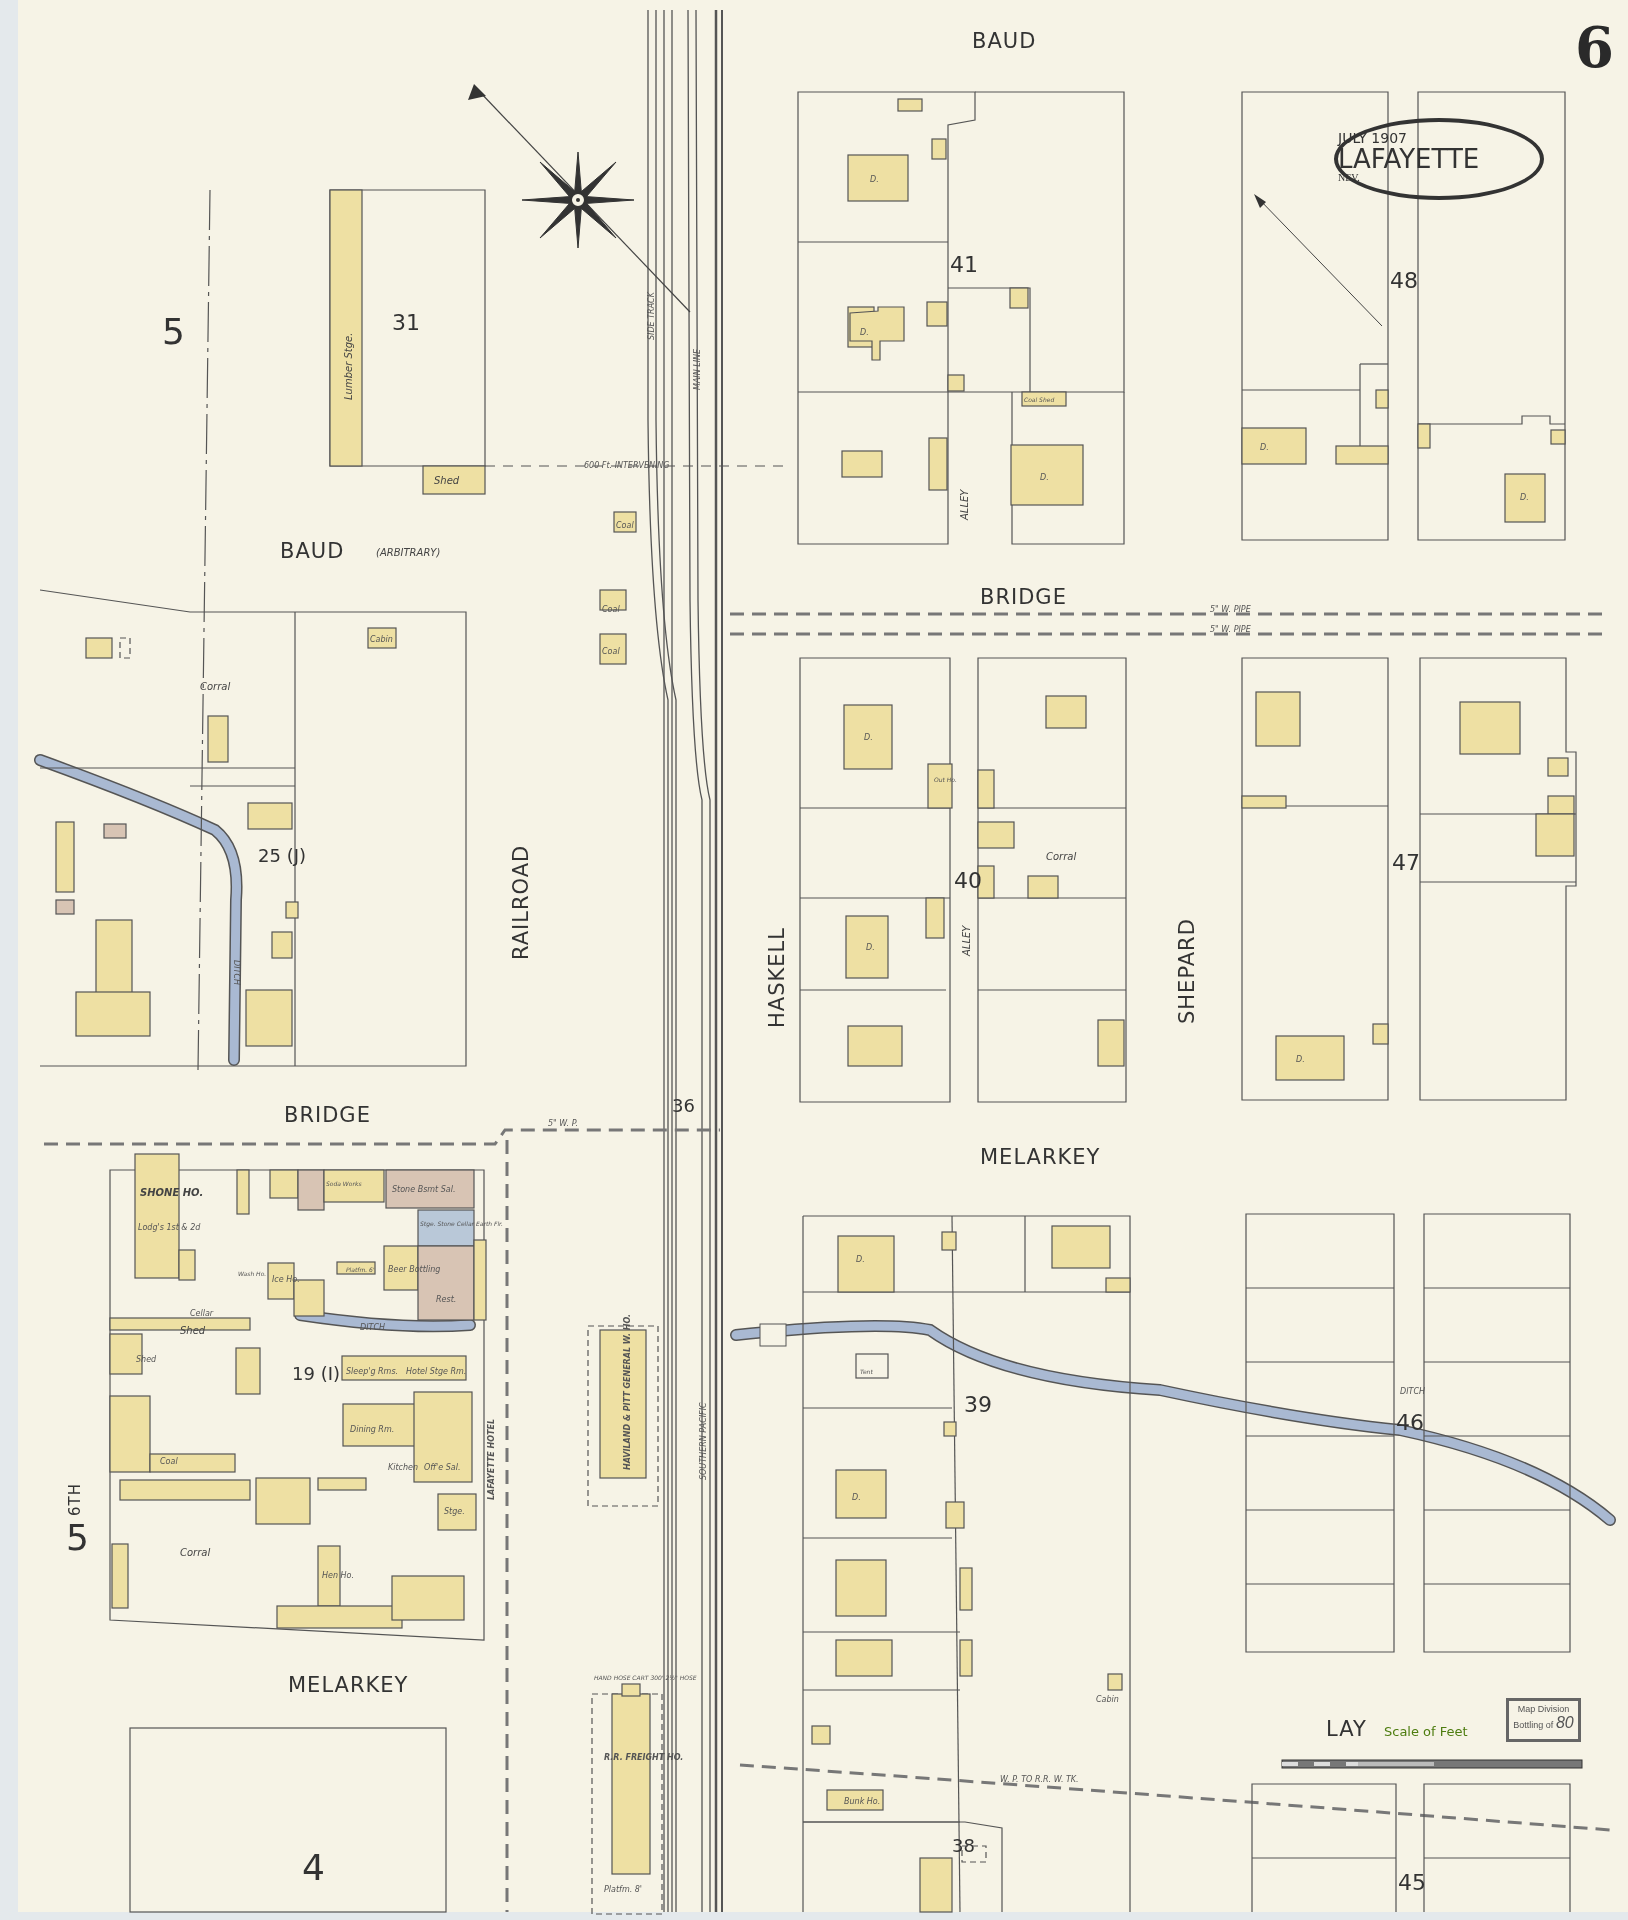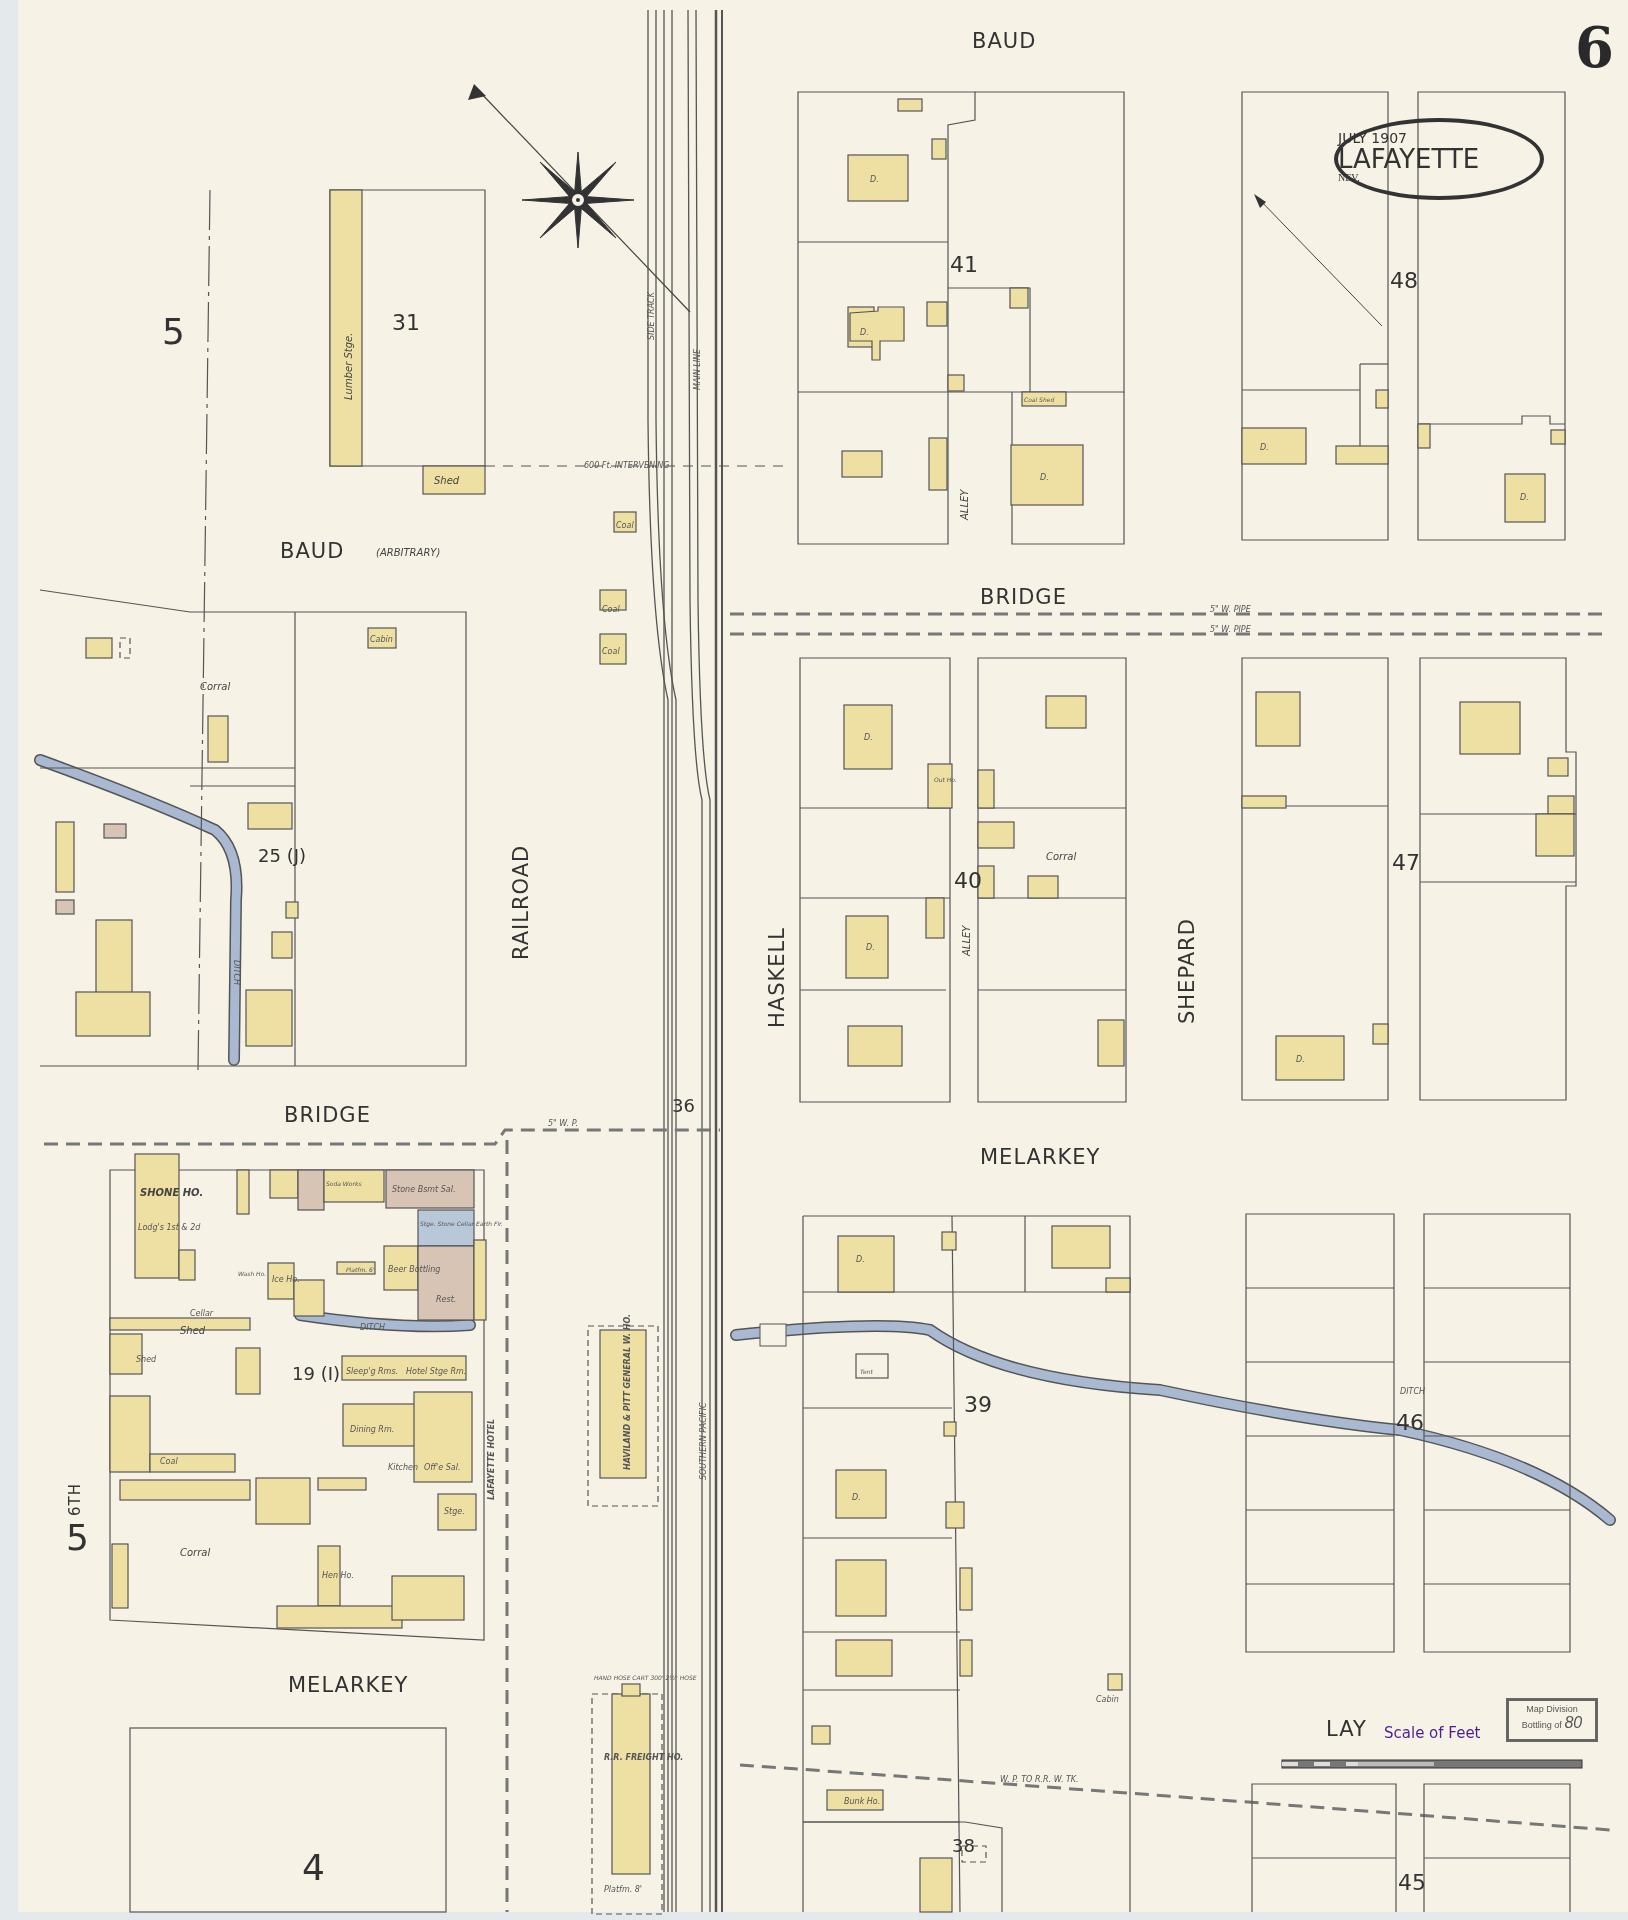--- a/index.html
+++ b/index.html
@@ -18,23 +18,23 @@
   .dash{fill:none;stroke:#555;stroke-width:1.2;stroke-dasharray:6 4;}
   .pipe{fill:none;stroke:#777;stroke-width:3;stroke-dasharray:14 8;}
   .track{fill:none;stroke:#555;stroke-width:1.3;}
   .ditch{fill:none;stroke:#555;stroke-width:12;stroke-linecap:round;}
   .ditchf{fill:none;stroke:#a9b9d2;stroke-width:9;stroke-linecap:round;}
   .pagenum{position:absolute;right:14px;top:14px;font-family:"DejaVu Serif",serif;font-weight:bold;font-size:56px;color:#2a2a2a;}
   .title-oval{position:absolute;left:1334px;top:118px;width:210px;height:82px;border:4px solid #333;border-radius:50%;color:#333;box-sizing:border-box;}
   .title-oval .date{font-family:"DejaVu Sans",sans-serif;font-size:14px;margin-top:8px;}
   .title-oval .city{font-family:"DejaVu Sans",sans-serif;font-size:26px;line-height:26px;}
   .title-oval .state{font-family:Liberation Serif, serif;font-size:10px;}
-  .stamp{position:absolute;left:1506px;top:1698px;width:92px;height:44px;border:3px solid #666;color:#555;font-size:9px;text-align:center;box-sizing:border-box;padding-top:3px;}
+  .stamp{position:absolute;left:1506px;top:1698px;width:75px;height:44px;border:3px solid #666;color:#555;font-size:9px;text-align:center;box-sizing:border-box;padding-top:3px;}
   .stamp .big{font-size:16px;font-style:italic;}
-  .scale-lbl{position:absolute;left:1384px;top:1724px;font-size:15px;color:#4c1d95;font-family:"DejaVu Sans",sans-serif;}
+  .scale-lbl{position:absolute;left:1384px;top:1724px;font-size:13px;color:#4d7c0f;font-family:"DejaVu Sans",sans-serif;}
 </style>
 </head>
 <body>
 
 <div class="paper"></div>
 
 <svg class="map" width="1628" height="1920" viewBox="0 0 1628 1920">
 
   <g>
     <path class="track" d="M648 10 L648 420 Q650 620 668 700 L668 1912"></path>

